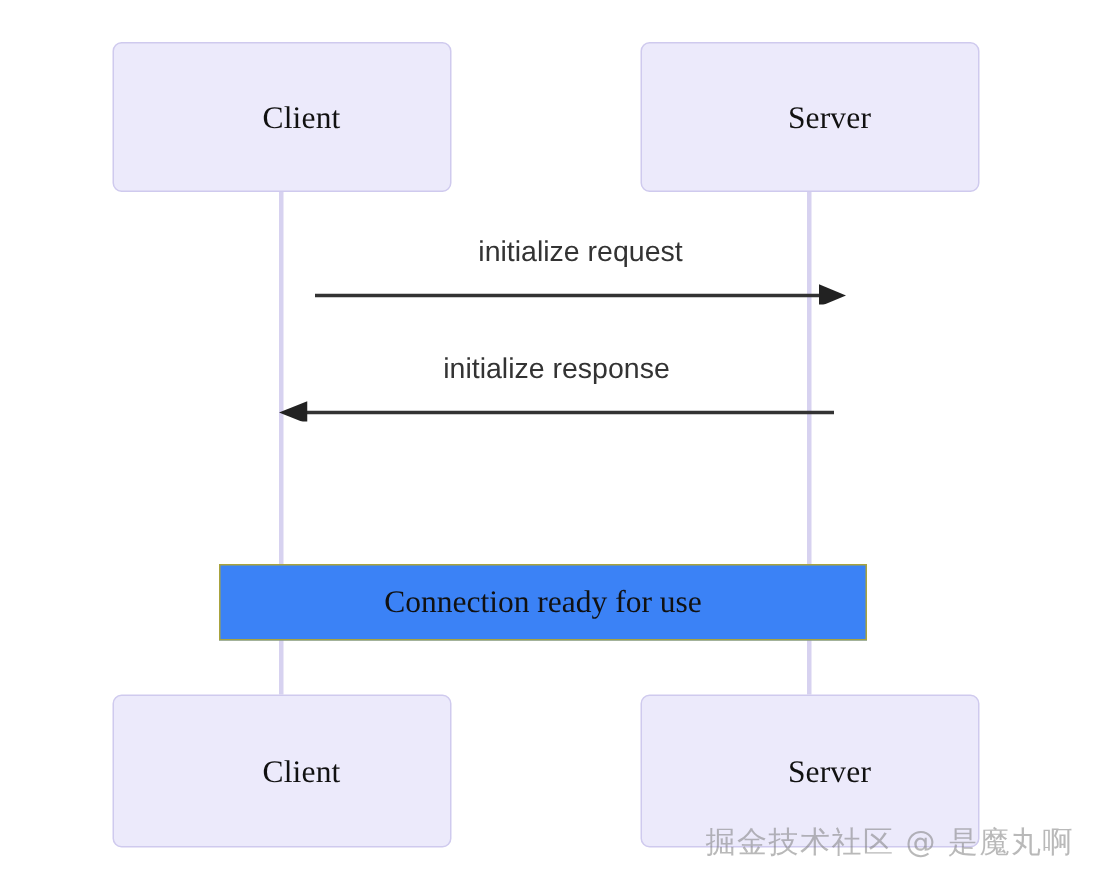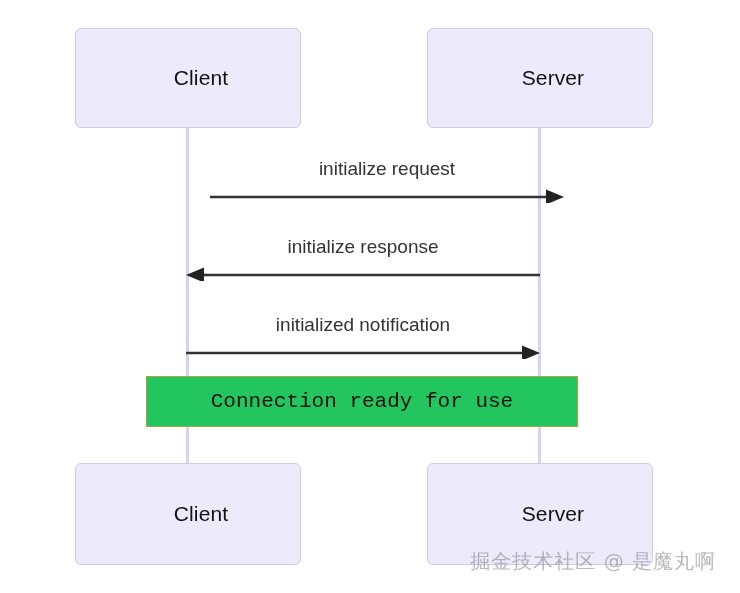--- a/index.html
+++ b/index.html
@@ -26,21 +26,21 @@
     position: absolute;
     box-sizing: border-box;
     background: #ECEAFB;
     border: 1px solid #CFCAEE;
     border-radius: 6px;
     display: flex;
     align-items: center;
     justify-content: center;
     color: #111111;
     font-size: 21px;
-    font-family: Liberation Sans, sans-serif;
+    font-family: Liberation Serif, serif;
     letter-spacing: 0.1px;
     z-index: 5;
     padding-left: 26px;
   }
 
   #client-top    { left: 75px;  top: 28px;  width: 226px; height: 100px; }
   #server-top    { left: 427px; top: 28px;  width: 226px; height: 100px; }
   #client-bottom { left: 75px;  top: 463px; width: 226px; height: 102px; }
   #server-bottom { left: 427px; top: 463px; width: 226px; height: 102px; }
 
@@ -56,21 +56,21 @@
 
   
   .message {
     position: absolute;
     left: 186px;
     width: 354px;
     height: 46px;
     z-index: 4;
   }
   #message-0 { top: 157px; margin-left: 24px; }
-  #message-1 { top: 235px; }
+  #message-1 { top: 235px; padding-left: 16px; }
   #message-2 { top: 313px; }
 
   .message-label {
     position: absolute;
     left: 0;
     top: 0;
     width: 100%;
     text-align: center;
     font-size: 19px;
     color: #333333;
@@ -89,28 +89,28 @@
   .message-arrow svg { display: block; width: 100%; height: 18px; }
 
   
   #note {
     position: absolute;
     left: 146px;
     top: 376px;
     width: 432px;
     height: 51px;
     box-sizing: border-box;
-    background: #22c55e;
+    background: #3b82f6;
     border: 1px solid #A9A33C;
     display: flex;
     align-items: center;
     justify-content: center;
     font-size: 21px;
     color: #111111;
-    font-family: Liberation Mono, monospace;
+    font-family: Liberation Serif, serif;
     z-index: 6;
   }
 
   
   #watermark {
     position: absolute;
     right: 24px;
     bottom: 18px;
     font-size: 20px;
     color: #808080;
@@ -152,29 +152,20 @@
   <div class="message" id="message-1">
     <div class="message-label">initialize response</div>
     <div class="message-arrow">
       <svg viewBox="0 0 354 18" preserveAspectRatio="none" xmlns="http://www.w3.org/2000/svg">
         <line x1="11" y1="12" x2="354" y2="12" stroke="#333333" stroke-width="2.4"></line>
         <polygon points="0,12 18,4.5 18,19.5" fill="#222222"></polygon>
       </svg>
     </div>
   </div>
 
-  <div class="message" id="message-2">
-    <div class="message-label">initialized notification</div>
-    <div class="message-arrow">
-      <svg viewBox="0 0 354 18" preserveAspectRatio="none" xmlns="http://www.w3.org/2000/svg">
-        <line x1="0" y1="12" x2="343" y2="12" stroke="#333333" stroke-width="2.4"></line>
-        <polygon points="354,12 336,4.5 336,19.5" fill="#222222"></polygon>
-      </svg>
-    </div>
-  </div>
 
   <div id="note">
     <span>Connection ready for use</span>
   </div>
 
   <div class="participant" id="client-bottom">
     <span>Client</span>
   </div>
 
   <div class="participant" id="server-bottom">

